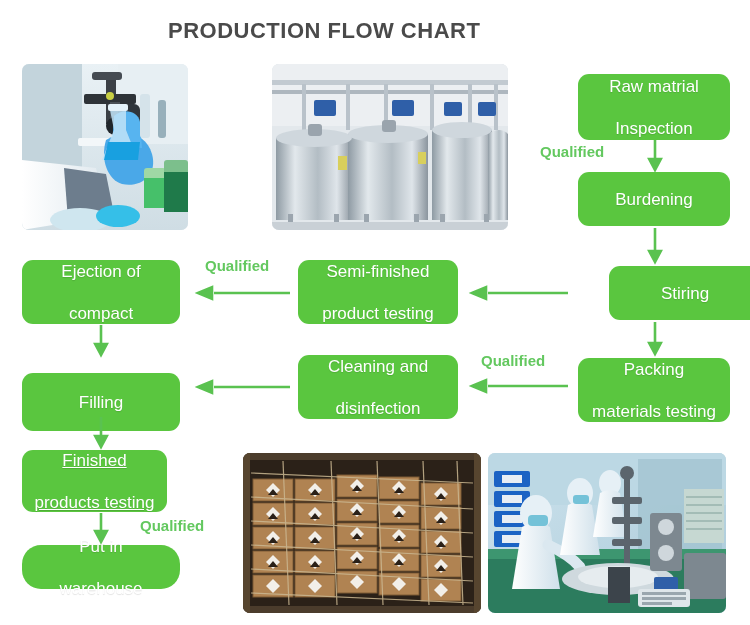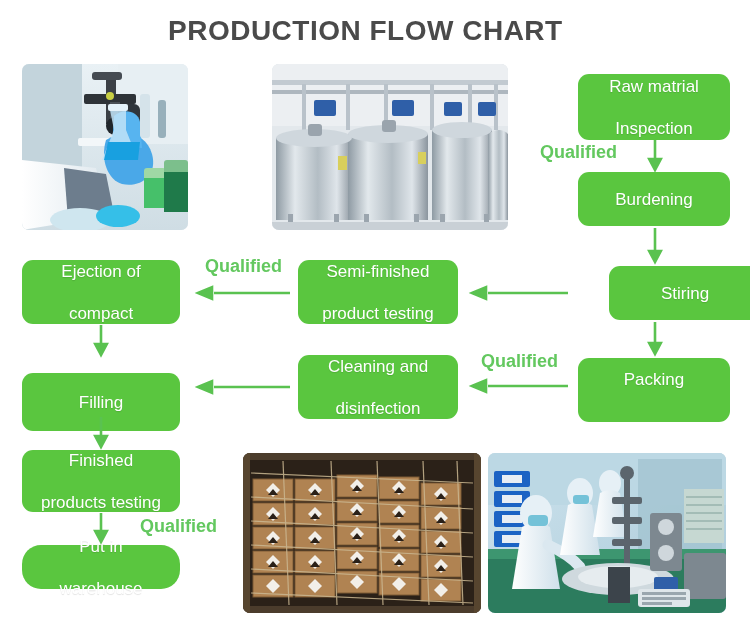--- a/index.html
+++ b/index.html
@@ -20,21 +20,21 @@
   }
 
   
   #chart-title {
     position: absolute;
     left: 168px;
     top: 10px;
     width: 430px;
     height: 42px;
     line-height: 42px;
-    font-size: 28px;
+    font-size: 22px;
     font-weight: bold;
     color: #4a4a4a;
     letter-spacing: 0.5px;
     white-space: nowrap;
     text-align: left;
   }
 
   
   .pbox {
     position: absolute;
@@ -50,21 +50,21 @@
     box-sizing: border-box;
     padding: 2px 12px;
     text-shadow: 0 1px 1px rgba(0,0,0,0.12);
   }
   .pbox span { display: block; width: 100%; }
 
   
   .qual {
     position: absolute;
     color: #63c85f;
-    font-size: 18px;
+    font-size: 15px;
     font-weight: bold;
     white-space: nowrap;
     line-height: 16px;
   }
 
   
   .arrow { position: absolute; }
   .arrow svg { display: block; overflow: visible; }
 
   
@@ -389,20 +389,21 @@
     <span>Burdening</span>
   </div>
 
   <div class="pbox" style="left:578px; top:266px; width:152px; height:54px;margin-left:31px;">
     <span>Stiring</span>
   </div>
 
   <div class="pbox" style="left:578px; top:358px; width:152px; height:64px;">
     <span>
       <span>Packing</span><br>
+      <span>materials testing</span>
     </span>
   </div>
 
   <div class="pbox" style="left:298px; top:260px; width:160px; height:64px;">
     <span>
       <span>Semi-finished</span><br>
       <span>product testing</span>
     </span>
   </div>
 
@@ -417,21 +418,21 @@
     <span>
       <span>Cleaning and</span><br>
       <span>disinfection</span>
     </span>
   </div>
 
   <div class="pbox" style="left:22px; top:358px; width:158px; height:58px;margin-top:15px;">
     <span>Filling</span>
   </div>
 
-  <div class="pbox" style="left:22px; top:450px; width:158px; height:62px;">
+  <div class="pbox" style="left:22px; top:450px; width:145px; height:62px;text-decoration:underline;">
     <span>
       <span>Finished</span><br>
       <span>products testing</span>
     </span>
   </div>
 
   <div class="pbox" style="left:22px; top:545px; width:158px; height:44px;border-radius:19px;">
     <span>
       <span>Put in</span><br>
       <span>warehouse</span>

